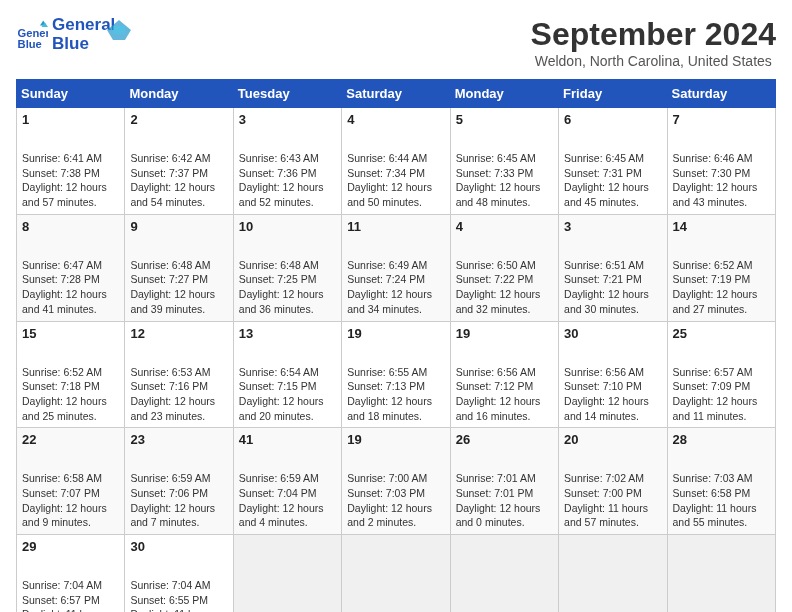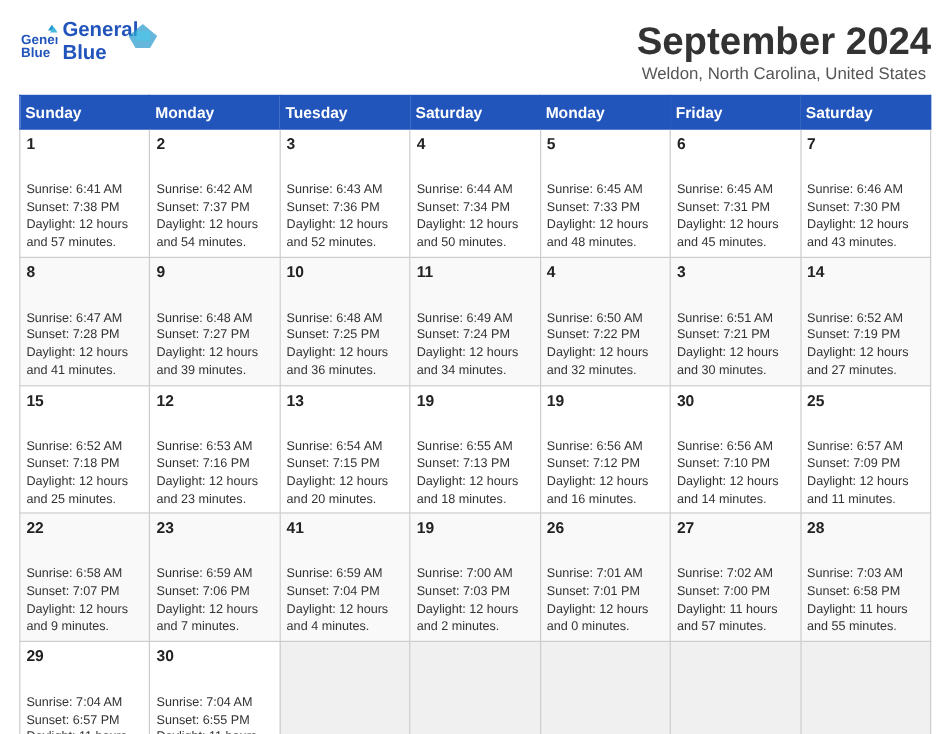--- a/index.html
+++ b/index.html
@@ -329,21 +329,21 @@
       </td>
         <td>
         <span class="day-num">26</span>
         <div class="day-info">
           Sunrise: 7:01 AM<br>
           Sunset: 7:01 PM<br>
           Daylight: 12 hours and 0 minutes.
         </div>
       </td>
         <td>
-        <span class="day-num">27</span>
+        <span class="day-num">20</span>
         <div class="day-info">
           Sunrise: 7:02 AM<br>
           Sunset: 7:00 PM<br>
           Daylight: 11 hours and 57 minutes.
         </div>
       </td>
         <td>
         <span class="day-num">28</span>
         <div class="day-info">
           Sunrise: 7:03 AM<br>

